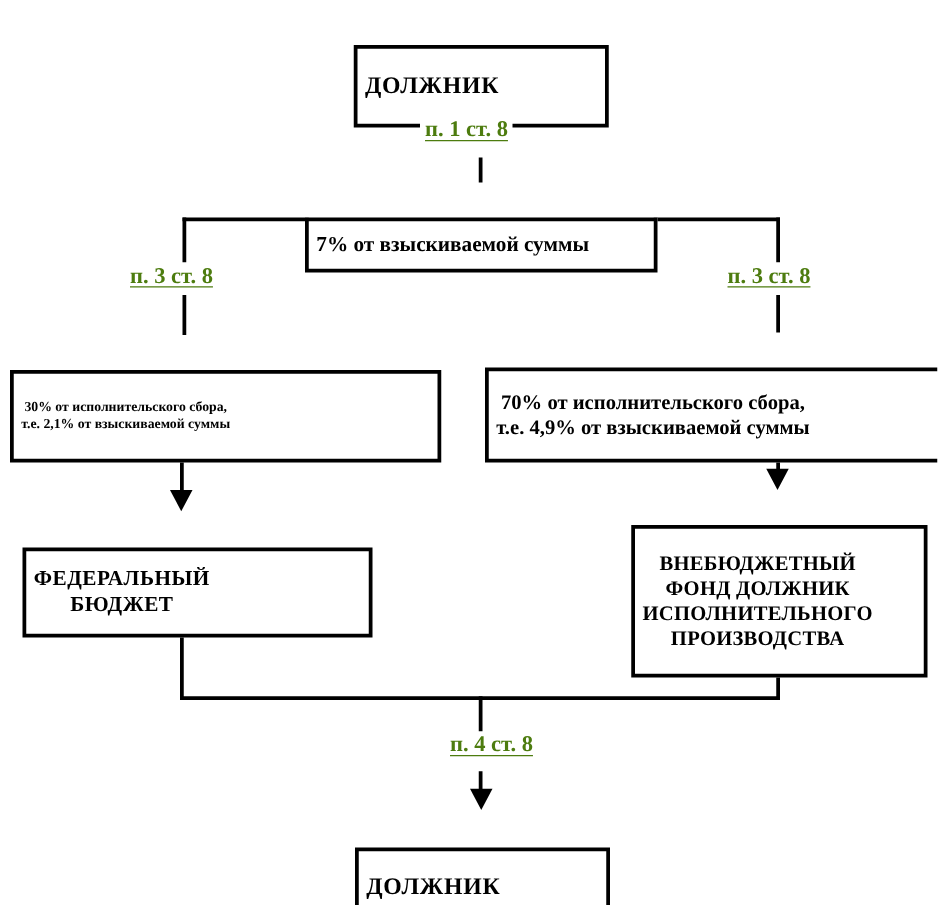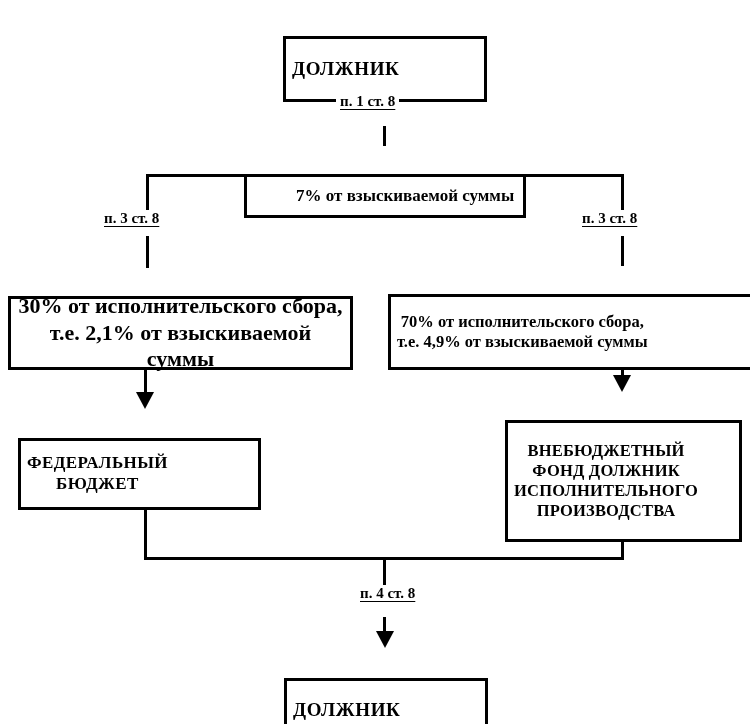--- a/index.html
+++ b/index.html
@@ -32,30 +32,30 @@
   .box-text {
     display: block;
     line-height: 1.22;
     white-space: pre-line;
     padding: 0 6px;
   }
   
   #box-debtor-top { left: 283px; top: 8px;  width: 204px; height: 66px; }
   #box-debtor-top .box-text { font-size: 19px; letter-spacing: 0.6px; }
 
-  #box-fee        { left: 244px; top: 146px; width: 282px; height: 44px; padding-left: 43px; }
+  #box-fee        { left: 244px; top: 146px; width: 282px; height: 44px; }
   #box-fee .box-text { font-size: 17px; }
 
   #box-share-left { left: 8px;   top: 268px; width: 345px; height: 74px; }
-  #box-share-left .box-text { font-size: 22px; }
+  #box-share-left .box-text { font-size: 11px; }
 
   #box-share-right{ left: 388px; top: 266px; width: 404px; height: 76px; }
   #box-share-right .box-text { font-size: 16.5px; }
 
-  #box-federal    { left: 18px;  top: 410px; width: 243px; height: 72px; }
+  #box-federal    { left: 18px;  top: 410px; width: 280px; height: 72px; }
   #box-federal .box-text { font-size: 17px; letter-spacing: 0.4px; }
 
   #box-fund       { left: 505px; top: 392px; width: 237px; height: 122px; }
   #box-fund .box-text { font-size: 16.5px; letter-spacing: 0.2px; }
 
   #box-debtor-bottom { left: 284px; top: 650px; width: 204px; height: 64px; }
   #box-debtor-bottom .box-text { font-size: 19px; letter-spacing: 0.6px; }
 
   
   .vline, .hline {
@@ -73,23 +73,23 @@
     border-left: 9px solid transparent;
     border-right: 9px solid transparent;
     border-top: 17px solid #000000;
     z-index: 2;
   }
 
   
   .edge-label {
     position: absolute;
     font-family: "Liberation Serif", "DejaVu Serif", serif;
-    font-size: 15px;
+    font-size: 18px;
     font-weight: bold;
-    color: #000000;
+    color: #4d7c0f;
     text-decoration: underline;
     text-underline-offset: 3px;
     white-space: nowrap;
     background: #ffffff;
     padding: 0 4px;
     z-index: 4;
   }
   #label-p1  { left: 336px; top: 93px; }
   #label-p3l { left: 100px; top: 210px; }
   #label-p3r { left: 578px; top: 210px; }

